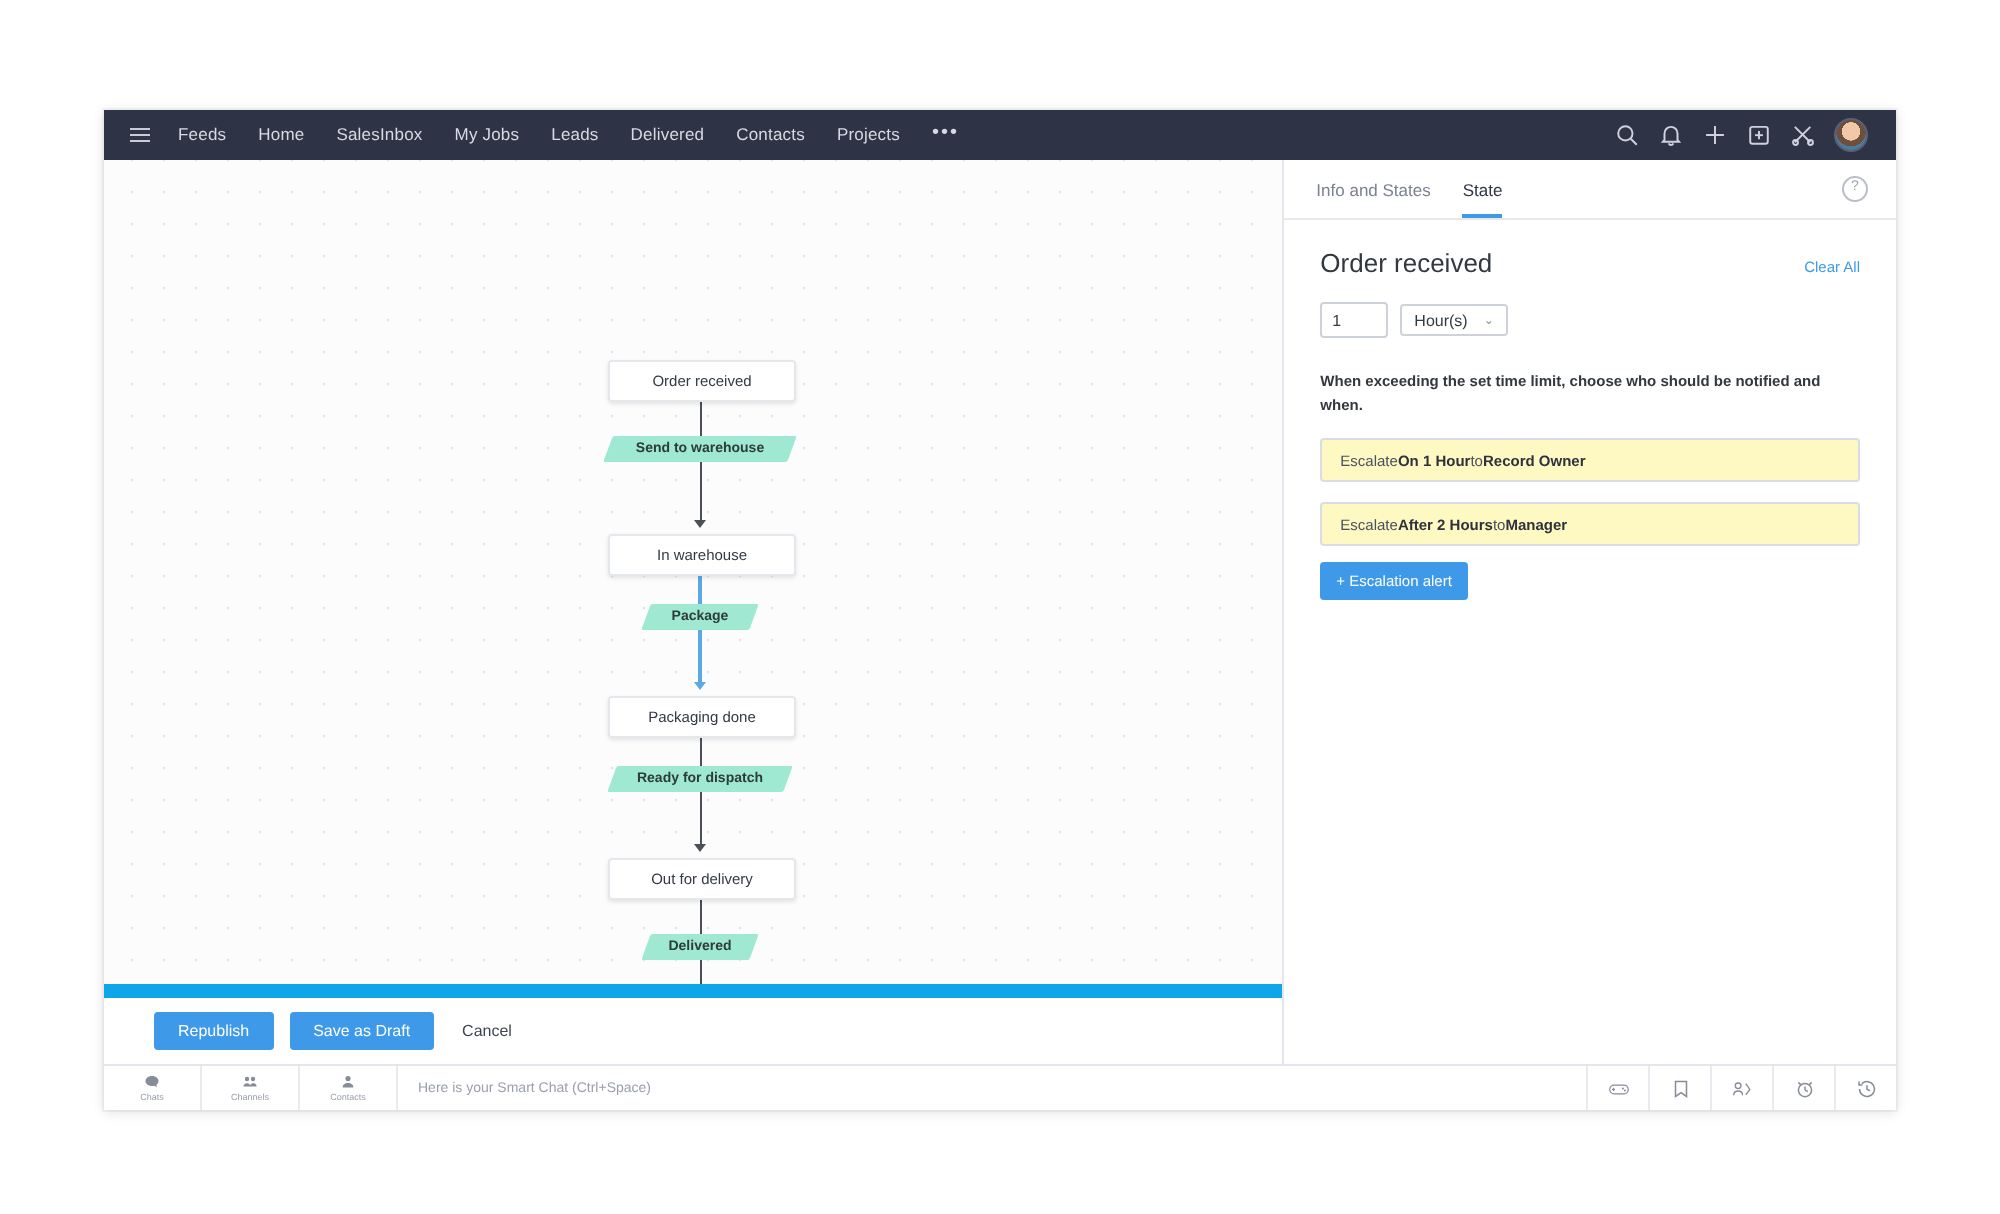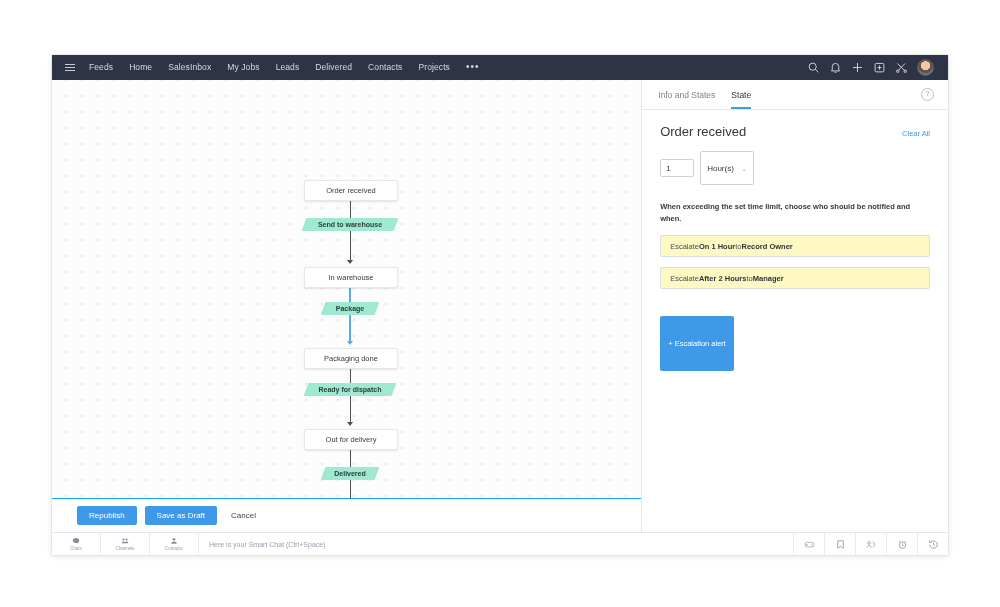--- a/index.html
+++ b/index.html
@@ -134,21 +134,21 @@
     border-top: 4px solid #4a4f58;
     z-index: 2;
   }
   .arrow.blue { border-top-color: #5aa9e6; }
 
   
   .canvas-footer {
     height: 33px;
     flex: 0 0 auto;
     background: #ffffff;
-    border-top: 1px solid #0ea5e9;
+    border-top: 7px solid #0ea5e9;
     display: flex;
     align-items: center;
     padding-left: 25px;
     gap: 8px;
   }
   .btn-primary {
     background: #3e9ae8;
     color: #ffffff;
     font-size: 8px;
     padding: 5px 12px;
@@ -197,37 +197,37 @@
     margin-top: 11px; font-size: 7.5px; color: #4a505c; line-height: 1.55;
   }
   .panel-desc em { font-style: italic; font-weight: bold; }
   .field-row { margin-top: 12px; display: flex; gap: 6px; align-items: center; }
   .num-input {
     width: 34px; height: 18px; border: 1px solid #ccd1da; border-radius: 2px;
     font-size: 8px; color: #333a45; padding: 0 5px; font-family: inherit;
     background: #fff; box-sizing: border-box;
   }
   .unit-select {
-    height: 34px; min-width: 48px; border: 1px solid #ccd1da; border-radius: 2px;
+    height: 16px; min-width: 48px; border: 1px solid #ccd1da; border-radius: 2px;
     background: #fff; font-size: 8px; color: #333a45; display: flex;
     align-items: center; padding: 0 6px; gap: 8px; cursor: pointer; box-sizing: border-box;
   }
   .caret { font-size: 6px; color: #8b919c; margin-left: auto; }
   .panel-sub {
     margin-top: 16px; font-size: 7.5px; color: #33383f; font-weight: bold; line-height: 1.6;
   }
   .escalation {
     margin-top: 10px; height: 20px; border: 1px solid #d8dce3; border-radius: 2px;
     display: flex; align-items: center; padding: 0 9px; font-size: 7.5px;
     color: #4a505c; cursor: pointer; background: #fef9c3;
   }
   .escalation b { color: #2d323b; }
   .add-escalation {
-    margin-top: 27px; background: #3e9ae8; color: #fff; font-size: 7.5px;
-    padding: 23px 8px; border: none; border-radius: 2px; cursor: pointer;
+    margin-top: 8px; background: #3e9ae8; color: #fff; font-size: 7.5px;
+    padding: 5px 8px; border: none; border-radius: 2px; cursor: pointer;
     font-family: inherit; display: inline-block;
   }
 
   
   .bottombar {
     height: 22px; flex: 0 0 auto; background: #ffffff;
     border-top: 1px solid #e3e6ec; display: flex; align-items: stretch;
   }
   .bb-item {
     width: 48px; display: flex; flex-direction: column; align-items: center;

